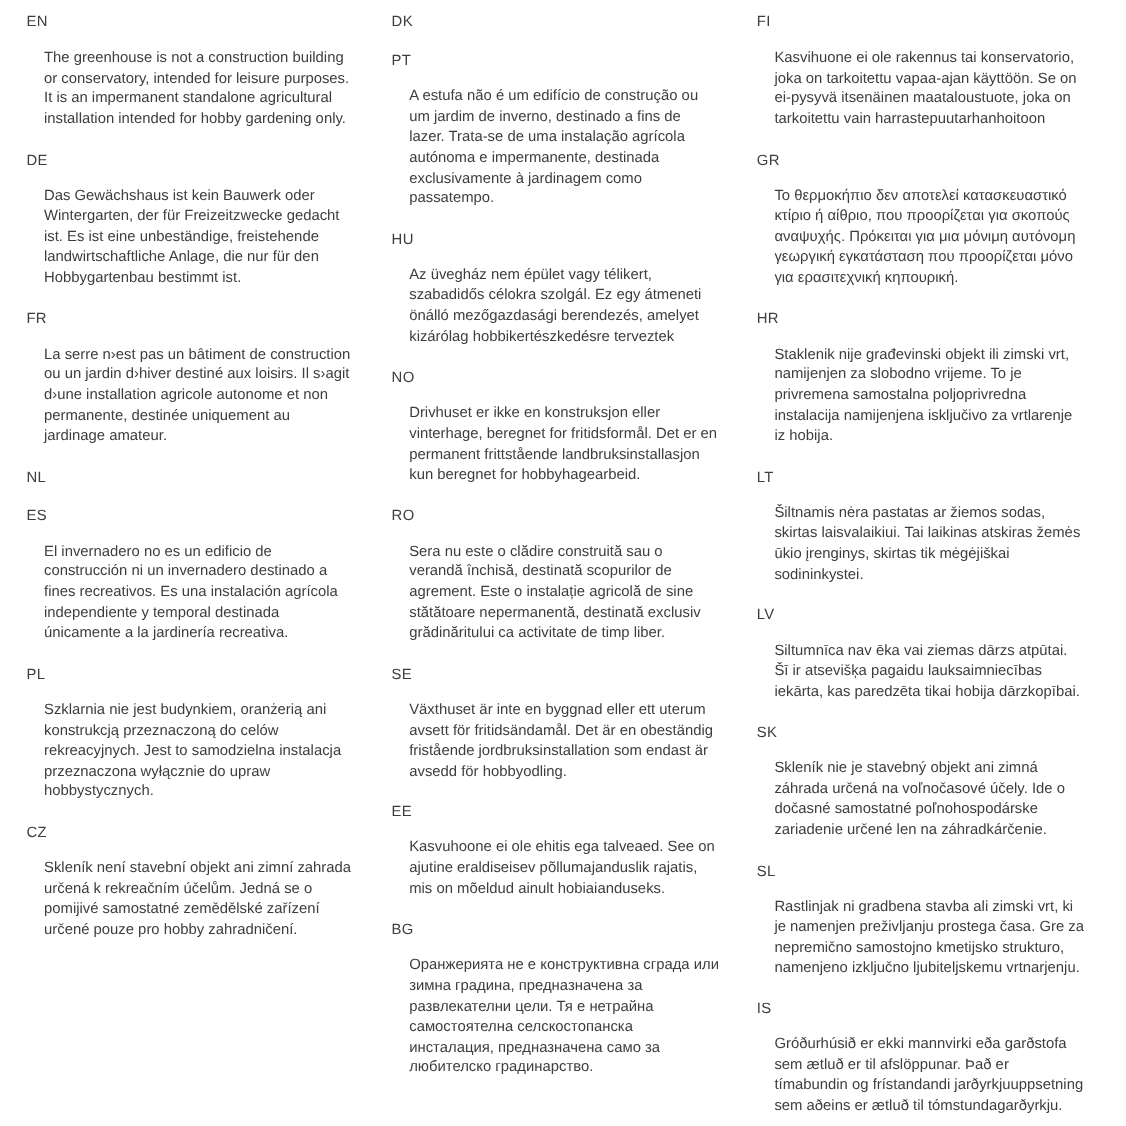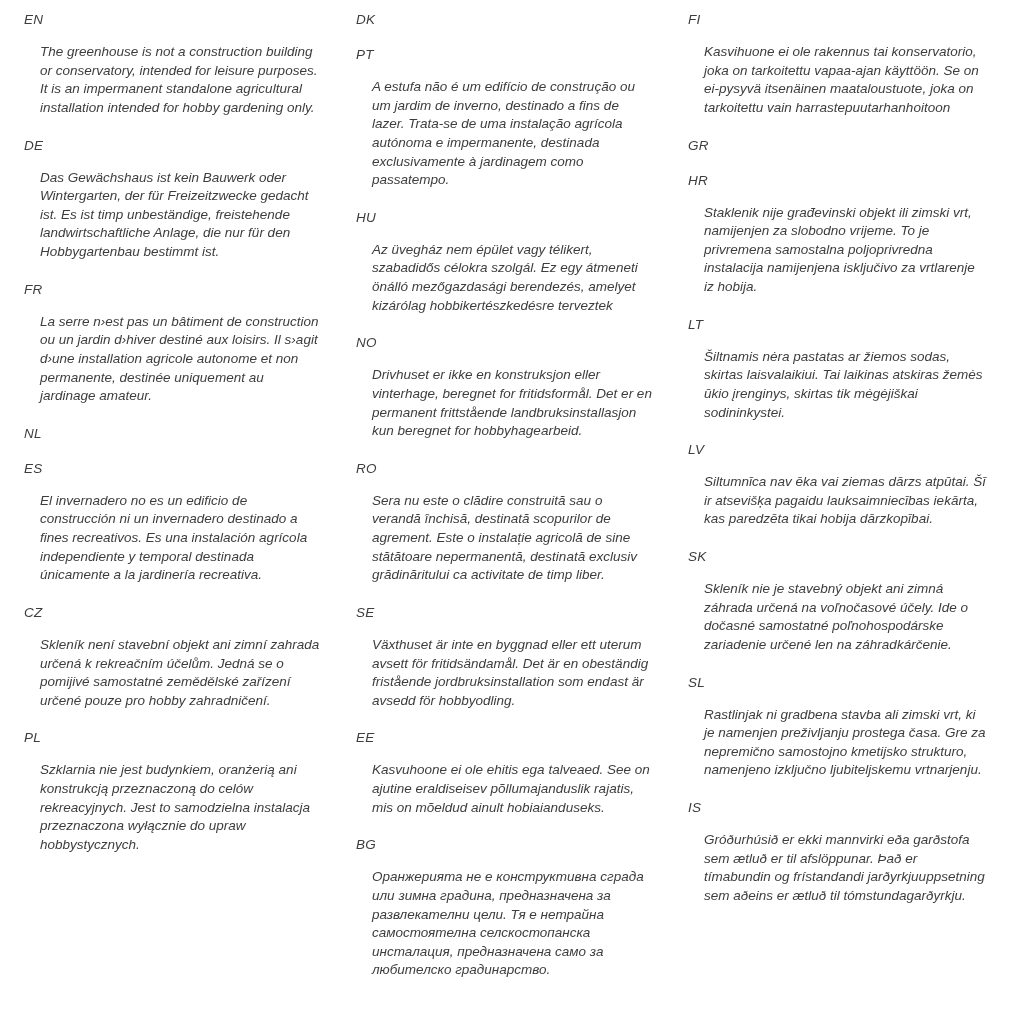--- a/index.html
+++ b/index.html
@@ -13,21 +13,21 @@
   }
   .page {
     box-sizing: border-box;
     width: 1024px;
     padding: 12px 22px 10px 24px;
     display: grid;
     grid-template-columns: repeat(3, 1fr);
     column-gap: 18px;
   }
   .column { min-width: 0; }
-  .block { margin: 0 0 20px 0; font-style: italic; }
+  .block { margin: 0 0 20px 0; }
   .code {
     font-size: 13.5px;
     font-weight: 400;
     letter-spacing: 0.3px;
     margin: 0 0 7px 0;
   }
   .text {
     font-size: 13.5px;
     font-weight: 400;
     line-height: 1.38;
@@ -39,40 +39,40 @@
 
 <div class="page">
 
   <div class="column">
     <div class="block">
       <p class="code">EN</p>
       <p class="text">The greenhouse is not a construction building or conservatory, intended for leisure purposes. It is an impermanent standalone agricultural installation intended for hobby gardening only.</p>
     </div>
     <div class="block">
       <p class="code">DE</p>
-      <p class="text">Das Gewächshaus ist kein Bauwerk oder Wintergarten, der für Freizeitzwecke gedacht ist. Es ist timp unbeständige, freistehende landwirtschaftliche Anlage, die nur für den Hobbygartenbau bestimmt ist.</p>
+      <p class="text">Das Gewächshaus ist kein Bauwerk oder Wintergarten, der für Freizeitzwecke gedacht ist. Es ist eine unbeständige, freistehende landwirtschaftliche Anlage, die nur für den Hobbygartenbau bestimmt ist.</p>
     </div>
     <div class="block">
       <p class="code">FR</p>
       <p class="text">La serre n›est pas un bâtiment de construction ou un jardin d›hiver destiné aux loisirs. Il s›agit d›une installation agricole autonome et non permanente, destinée uniquement au jardinage amateur.</p>
     </div>
     <div class="block">
       <p class="code">NL</p>
     </div>
     <div class="block">
       <p class="code">ES</p>
       <p class="text">El invernadero no es un edificio de construcción ni un invernadero destinado a fines recreativos. Es una instalación agrícola independiente y temporal destinada únicamente a la jardinería recreativa.</p>
     </div>
     <div class="block">
+      <p class="code">PL</p>
+      <p class="text">Szklarnia nie jest budynkiem, oranżerią ani konstrukcją przeznaczoną do celów rekreacyjnych. Jest to samodzielna instalacja przeznaczona wyłącznie do upraw hobbystycznych.</p>
+    </div>
+    <div class="block">
       <p class="code">CZ</p>
       <p class="text">Skleník není stavební objekt ani zimní zahrada určená k rekreačním účelům. Jedná se o pomijivé samostatné zemědělské zařízení určené pouze pro hobby zahradničení.</p>
-    </div>
-    <div class="block">
-      <p class="code">PL</p>
-      <p class="text">Szklarnia nie jest budynkiem, oranżerią ani konstrukcją przeznaczoną do celów rekreacyjnych. Jest to samodzielna instalacja przeznaczona wyłącznie do upraw hobbystycznych.</p>
     </div>
   </div>
 
   <div class="column">
     <div class="block">
       <p class="code">DK</p>
     </div>
     <div class="block">
       <p class="code">PT</p>
       <p class="text">A estufa não é um edifício de construção ou um jardim de inverno, destinado a fins de lazer. Trata-se de uma instalação agrícola autónoma e impermanente, destinada exclusivamente à jardinagem como passatempo.</p>
@@ -103,20 +103,21 @@
     </div>
   </div>
 
   <div class="column">
     <div class="block">
       <p class="code">FI</p>
       <p class="text">Kasvihuone ei ole rakennus tai konservatorio, joka on tarkoitettu vapaa-ajan käyttöön. Se on ei-pysyvä itsenäinen maataloustuote, joka on tarkoitettu vain harrastepuutarhanhoitoon</p>
     </div>
     <div class="block">
       <p class="code">GR</p>
+      <p class="text">Το θερμοκήπιο δεν αποτελεί κατασκευαστικό κτίριο ή αίθριο, που προορίζεται για σκοπούς αναψυχής. Πρόκειται για μια μόνιμη αυτόνομη γεωργική εγκατάσταση που προορίζεται μόνο για ερασιτεχνική κηπουρική.</p>
     </div>
     <div class="block">
       <p class="code">HR</p>
       <p class="text">Staklenik nije građevinski objekt ili zimski vrt, namijenjen za slobodno vrijeme. To je privremena samostalna poljoprivredna instalacija namijenjena isključivo za vrtlarenje iz hobija.</p>
     </div>
     <div class="block">
       <p class="code">LT</p>
       <p class="text">Šiltnamis nėra pastatas ar žiemos sodas, skirtas laisvalaikiui. Tai laikinas atskiras žemės ūkio įrenginys, skirtas tik mėgėjiškai sodininkystei.</p>
     </div>
     <div class="block">

